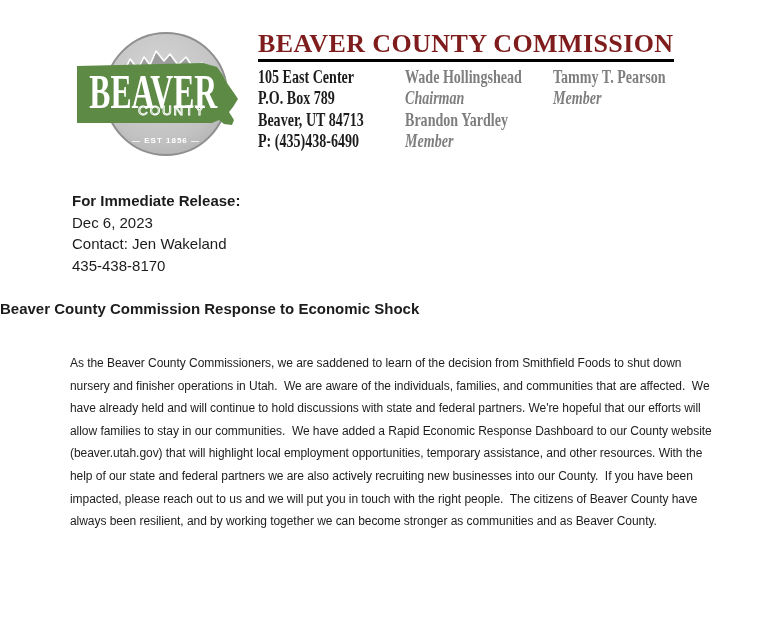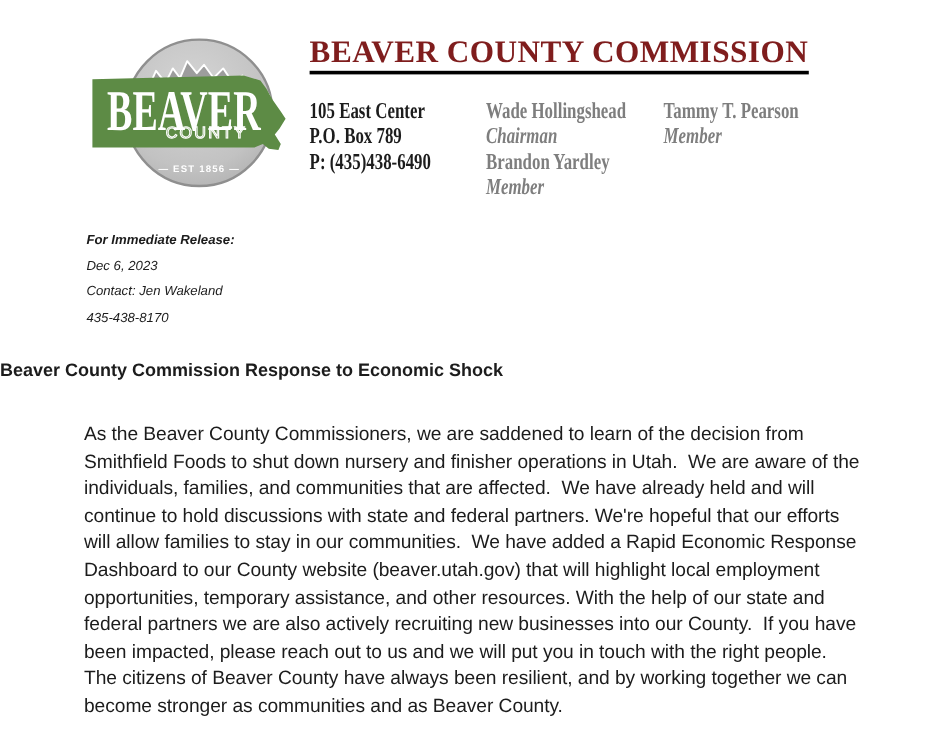--- a/index.html
+++ b/index.html
@@ -22,55 +22,55 @@
     font-weight:bold;
     font-size:26px;
     letter-spacing:0.4px;
     line-height:1.02;
     color:#7f1d1d;
     display:inline-block;
     border-bottom:3px solid #000;
     padding-bottom:1px;
     white-space:nowrap;
   }
-  .mast-cols { display:flex; margin-top:20px; }
+  .mast-cols { display:flex; margin-top:4px; }
   .col-address { width:147px; }
   .col-officials-1 { width:148px; }
   .col-officials-2 { flex:1; }
   .mast-line { height:21.5px; white-space:nowrap; }
   .cond {
     font-family:"Liberation Serif", serif;
     font-weight:bold;
     font-size:19px;
     display:inline-block;
     transform:scaleX(0.74);
     transform-origin:0 60%;
     white-space:nowrap;
   }
   .col-address .cond { color:#1c1c1c; }
   .gray .cond { color:#7e7e7e; }
   .it .cond { font-style:italic; }
 
   
   .contact-block {
     position:absolute; left:72px; top:190px;
-    font-size:11px; line-height:21.6px; color:#1c1c1c;font-style:italic;
+    font-size:15px; line-height:21.6px; color:#1c1c1c;
   }
   .release-label { font-weight:bold; }
 
   
   .headline {
     position:absolute; left:0; right:0; top:300px;
     text-align:left;
     font-size:15px; font-weight:bold; color:#1c1c1c;
   }
   .body-text {
     position:absolute; left:70px; top:352px;
     width:652px;
-    font-size:16px; line-height:22.6px;
+    font-size:12px; line-height:22.6px;
     letter-spacing:-0.05px;
     color:#1c1c1c;
     white-space:pre-wrap;
   }
 </style>
 </head>
 <body>
 
 <div class="page">
 
@@ -100,20 +100,21 @@
 
     <text x="90" y="116" text-anchor="middle" fill="#ffffff" font-family="Liberation Sans, sans-serif" font-weight="bold" font-size="8" letter-spacing="1">— EST 1856 —</text>
   </svg>
 
   <div class="masthead">
     <div class="org-name">BEAVER COUNTY COMMISSION</div>
     <div class="mast-cols">
       <div class="col-address">
         <div class="mast-line"><span class="cond">105 East Center</span></div>
         <div class="mast-line"><span class="cond">P.O. Box 789</span></div>
+        <div class="mast-line"><span class="cond">Beaver, UT 84713</span></div>
         <div class="mast-line"><span class="cond">P: (435)438-6490</span></div>
       </div>
       <div class="col-officials-1 gray">
         <div class="mast-line"><span class="cond">Wade Hollingshead</span></div>
         <div class="mast-line it"><span class="cond">Chairman</span></div>
         <div class="mast-line"><span class="cond">Brandon Yardley</span></div>
         <div class="mast-line it"><span class="cond">Member</span></div>
       </div>
       <div class="col-officials-2 gray">
         <div class="mast-line"><span class="cond">Tammy T. Pearson</span></div>

